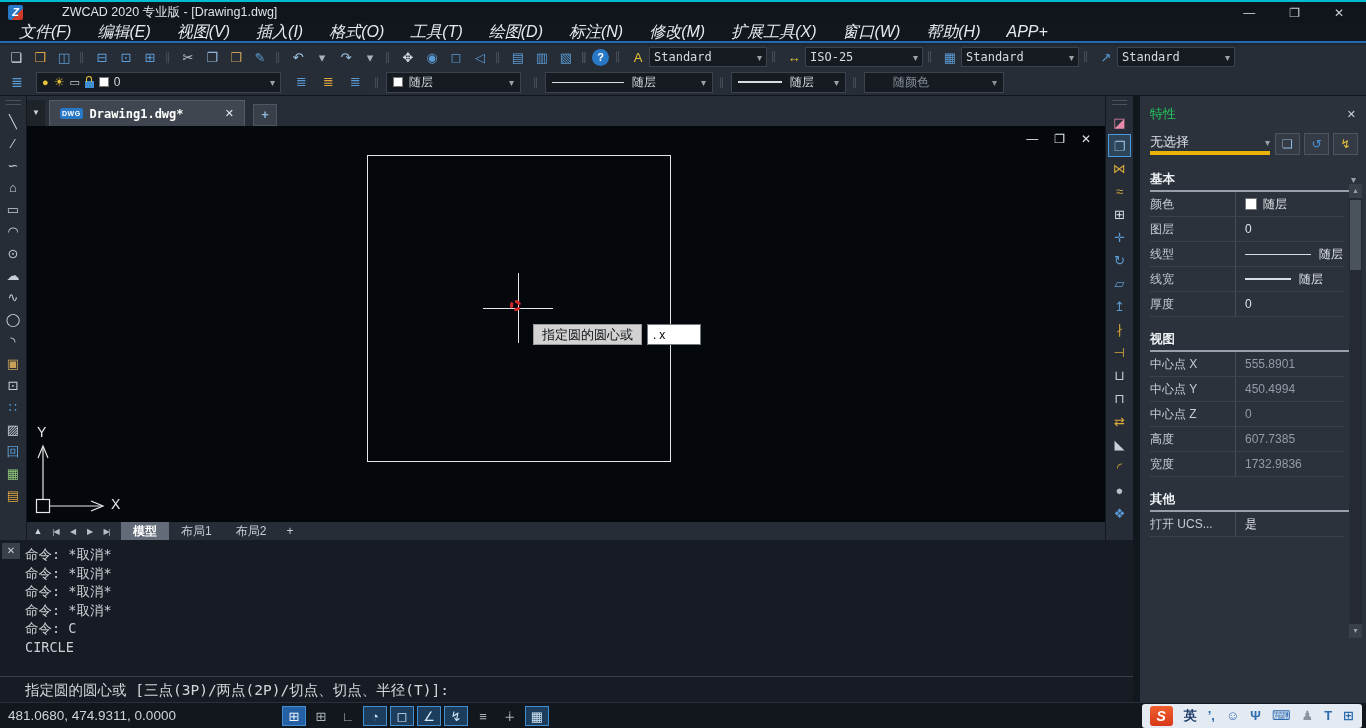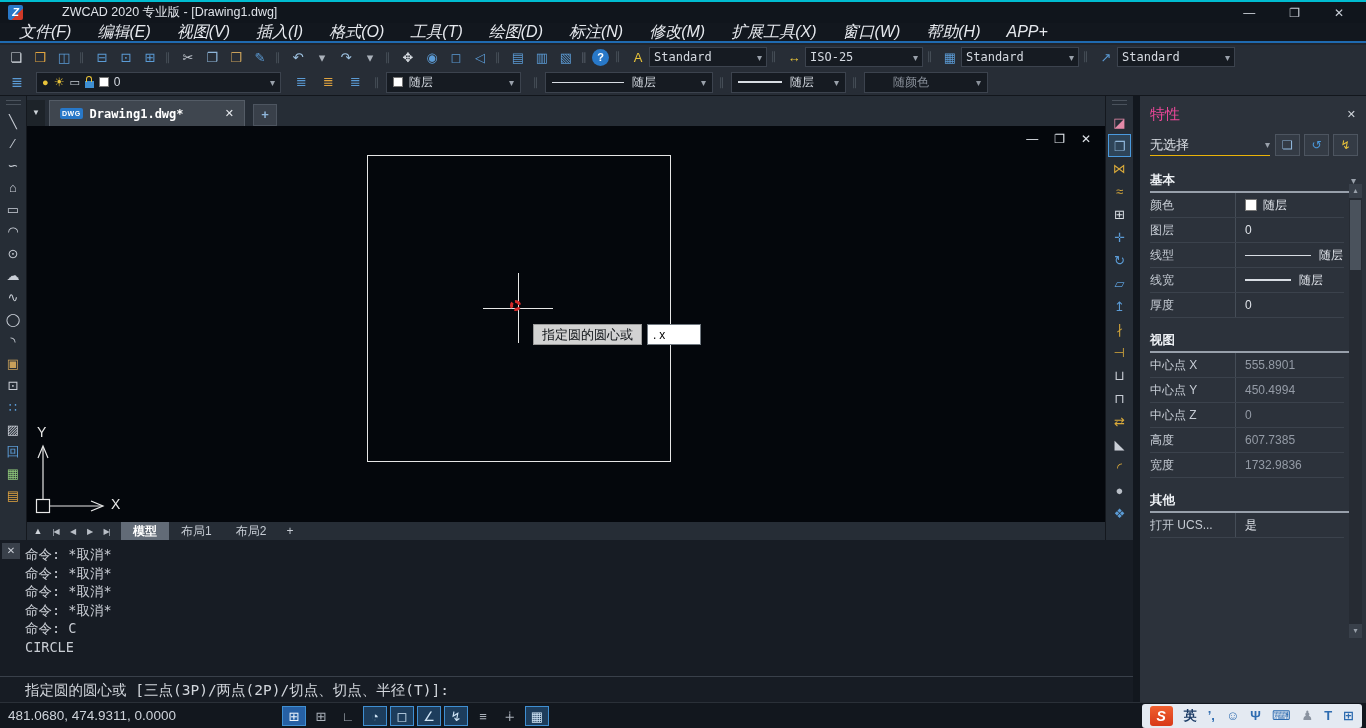--- a/index.html
+++ b/index.html
@@ -102,24 +102,24 @@
   .stgl{width:24px;height:20px;line-height:19px;text-align:center;font-size:13px;color:#aab1ba;border:1px solid transparent;}
   .stgl.on{border-color:#3f8fd2;background:#1d3d5c;color:#cfe4f5;}
   .stgl.on-bg{border-color:#3f8fd2;background:#2660a4;color:#eaf2fa;}
   .ime{margin-left:auto;margin-right:4px;height:24px;background:#e4eaf2;border-radius:3px;display:flex;align-items:center;gap:11px;padding:0 8px;}
   .imelogo{width:23px;height:20px;background:linear-gradient(180deg,#f06030,#d83818);border-radius:3px;color:#fff;font-weight:bold;font-style:italic;font-size:14px;text-align:center;line-height:20px;}
   .imei{font-size:13px;font-weight:bold;}
 
   
   .props{position:absolute;left:1140px;top:96px;width:226px;height:606px;background:#2c323b;}
   .phead{display:flex;align-items:center;padding:9px 10px 4px 10px;}
-  .ptitle{font-size:15px;color:#ec4899;}
+  .ptitle{font-size:13px;color:#22c55e;}
   .pclose{margin-left:auto;color:#cfd4da;font-size:11px;}
   .pselrow{display:flex;align-items:center;padding:6px 8px 2px 10px;gap:5px;}
-  .pselect{width:128px;border-bottom:1px solid #eab308;display:flex;align-items:center;height:22px;color:#dfe3e9;font-size:13px;}
+  .pselect{width:128px;border-bottom:4px solid #eab308;display:flex;align-items:center;height:22px;color:#dfe3e9;font-size:13px;}
   .pselect .carr{margin-left:auto;}
   .pbtn{width:25px;height:22px;border:1px solid #4d5560;background:#343b45;text-align:center;line-height:20px;font-size:12px;}
   .psec{margin:14px 10px 0 10px;border-bottom:2px solid #98a0ab;display:flex;align-items:center;padding-bottom:2px;}
   .psec b{font-size:12.5px;color:#eef1f5;}
   .psec .carr{margin-left:auto;}
   .prow{display:flex;height:25px;align-items:center;border-bottom:1px solid #3b424c;margin-left:10px;margin-right:22px;}
   .plabel{width:86px;color:#c6ccd4;font-size:12px;border-right:1px solid #454d57;height:100%;display:flex;align-items:center;}
   .pvalue{flex:1;padding-left:9px;color:#dfe3e9;font-size:12px;display:flex;align-items:center;}
   .pvalue.v-dim{color:#949ba6;}
   .pvalue.v-swatch::before{content:"";width:10px;height:10px;background:#fff;border:1px solid #777;margin-right:6px;display:inline-block;}
@@ -244,21 +244,21 @@
     <span class="mcombo" style="width:168px;margin-left:24px;">
       <span class="line-l"></span>
       <span>随层</span>
       <span class="carr" style="margin-left:auto;">▾</span>
     </span>
     <span class="mcombo" style="width:115px;">
       <span class="line-s"></span>
       <span>随层</span>
       <span class="carr" style="margin-left:auto;">▾</span>
     </span>
-    <span class="mcombo" style="width:124px;padding-left:28px;">
+    <span class="mcombo" style="width:140px;padding-left:28px;">
       <span class="dimtx">随颜色</span>
       <span class="carr dimtx" style="margin-left:auto;">▾</span>
     </span>
   </div>
 
   <div class="docbar">
     <span class="dmenu">▼</span>
     <span class="dtab">
       <span class="dwgbadge">DWG</span>
       <span class="tlabel mono">Drawing1.dwg*</span>

